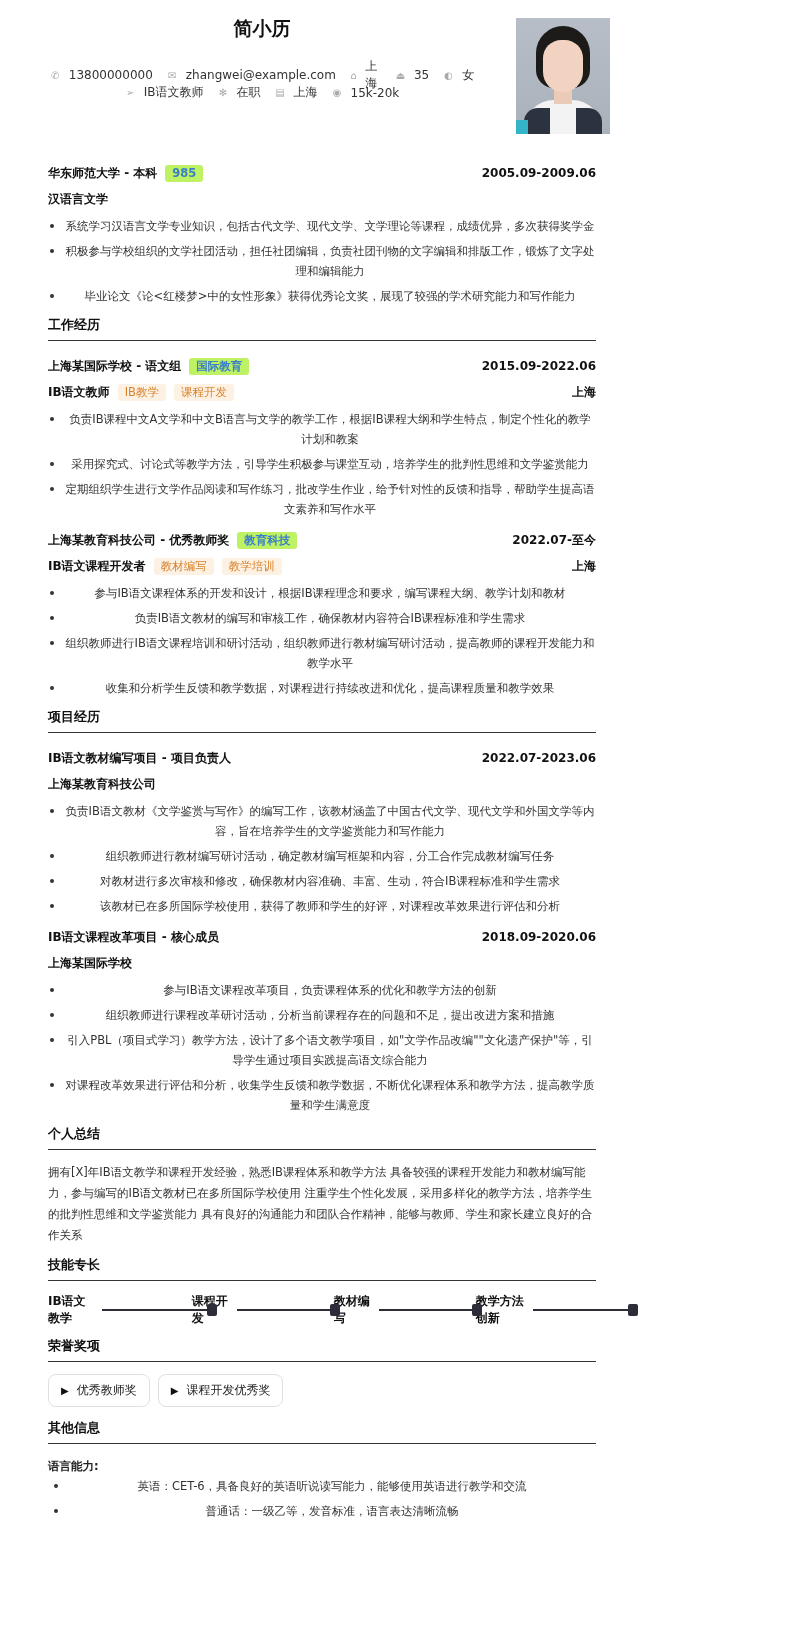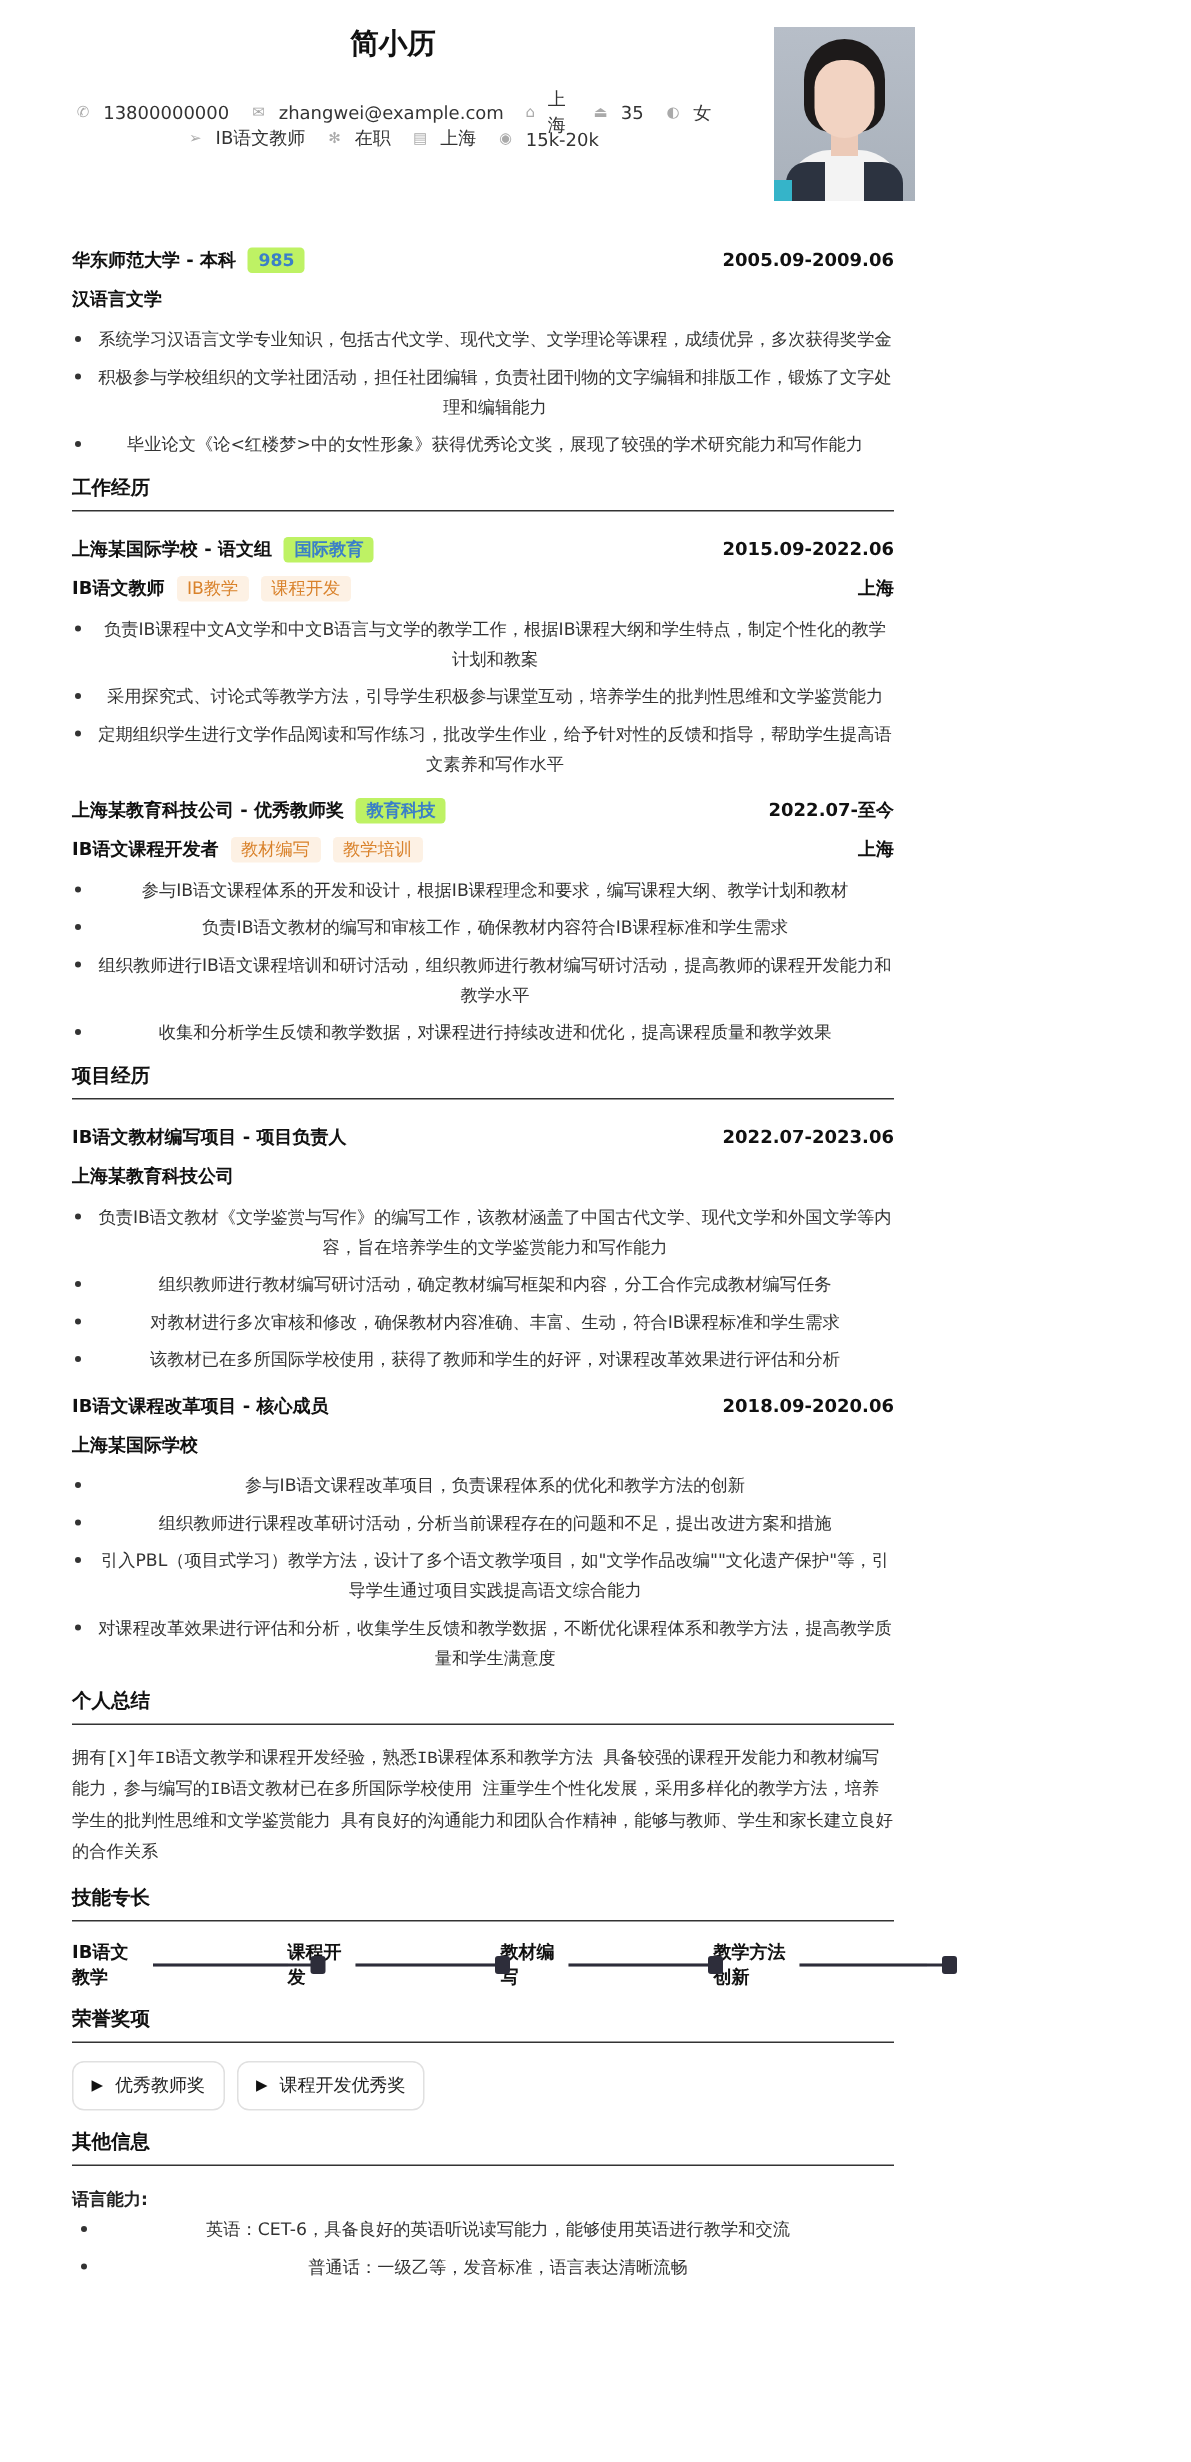--- a/index.html
+++ b/index.html
@@ -77,21 +77,21 @@
   ul.bullets { list-style: none; margin: 4px 0 6px 0; text-align: center; }
   ul.bullets li {
     position: relative; padding-left: 16px; line-height: 20px;
     font-size: 11.5px; color: #333; margin-bottom: 5px;
   }
   ul.bullets li::before {
     content: ""; position: absolute; left: 2px; top: 8px;
     width: 4px; height: 4px; background: #333; border-radius: 50%;
   }
   .entry { margin-bottom: 8px; }
-  .summary { font-size: 11.5px; line-height: 21px; color: #333; margin-bottom: 8px; font-family: Liberation Mono, monospace; }
+  .summary { font-size: 11.5px; line-height: 21px; color: #333; margin-bottom: 8px; }
 
   
   .skills { display: grid; grid-template-columns: 1fr 1fr 1fr 1fr; row-gap: 14px; margin-bottom: 10px; }
   .skill { display: flex; align-items: center; font-size: 12px; font-weight: bold; color: #111; }
   .skill-bar { position: relative; height: 2px; background: #d6d6d6; margin-left: 8px; }
   .skill-fill { position: absolute; left: 0; top: 0; height: 2px; background: #2d2d3a; }
   .skill-knob { position: absolute; top: -5px; width: 10px; height: 12px; background: #2d2d3a; border-radius: 2px; }
 
   
   .awards { display: flex; gap: 8px; margin-bottom: 12px; }

